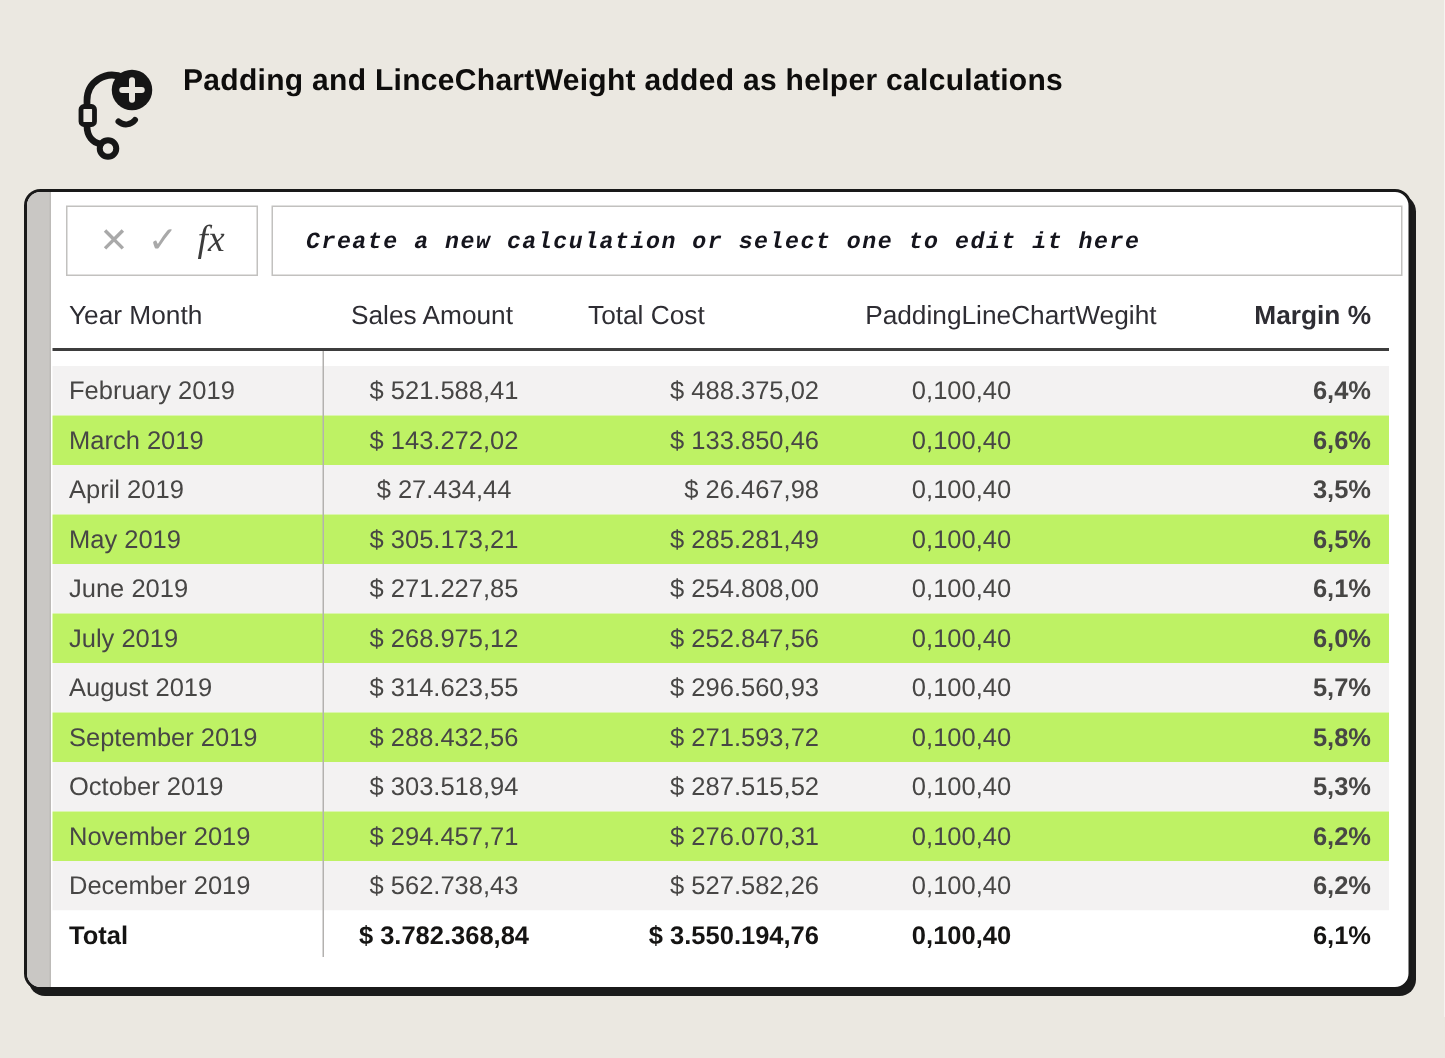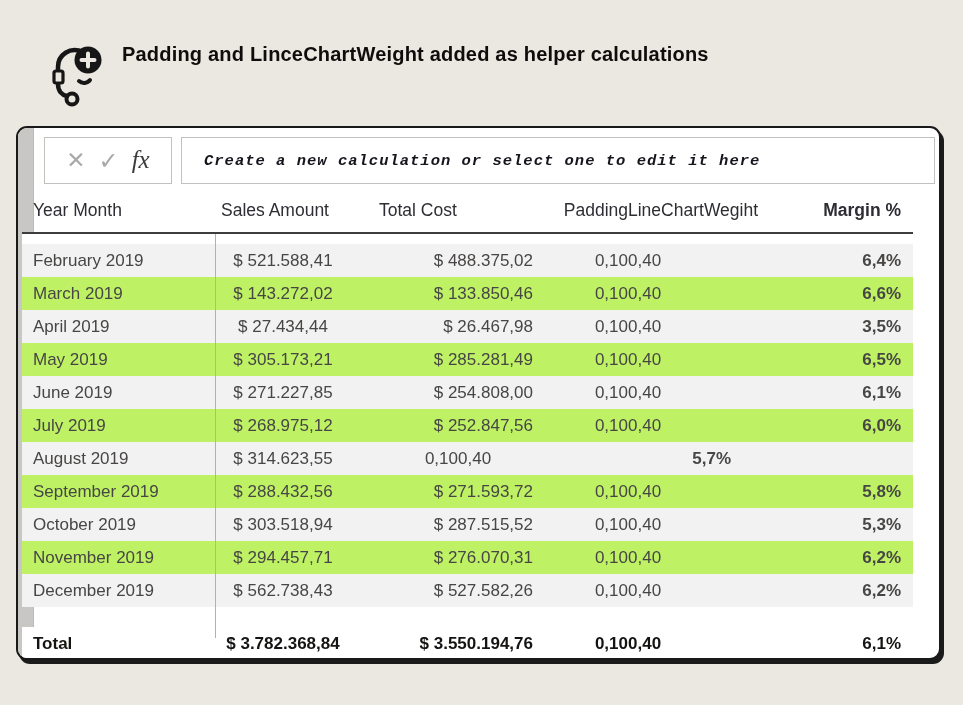--- a/index.html
+++ b/index.html
@@ -45,28 +45,28 @@
   .fbar-input{
     position:absolute;left:163px;top:9px;right:4px;height:47px;
     border:1.5px solid #c2c1bf;box-sizing:border-box;background:#fff;
     font-family:Liberation Mono, monospace;
     font-size:15.5px;font-style:italic;font-weight:600;
     color:#15151d;padding:0 10px 0 22px;letter-spacing:1px;outline:none;
   }
   .fbar-input::placeholder{color:#15151d;opacity:1;font-style:italic;}
 
   
-  .tbl{position:absolute;left:4px;top:60px;width:891px;}
+  .tbl{position:absolute;left:17px;top:60px;width:891px;}
   .hrow{display:flex;align-items:center;height:44px;
         font-size:17.5px;font-weight:500;color:#2e2d33;}
   .sliver{height:10px;border-top:2px solid #3d3d3d;background:#ffffff;}
   .row{display:flex;align-items:center;height:33px;
        font-size:17px;color:#474645;background:#bef264;}
   .row.alt{background:#f3f2f2;}
-  .row.total{font-weight:bold;color:#151413;background:#ffffff;margin-top:20px;}
+  .row.total{font-weight:bold;color:#151413;background:#ffffff;}
   .c{box-sizing:border-box;white-space:nowrap;overflow:hidden;}
   .c1{width:181px;text-align:left;padding-left:11px;}
   .c2{width:160px;text-align:center;}
   .c3{width:170px;text-align:right;}
   .c4{width:95px; text-align:right;}
   .c5{width:175px;text-align:left;}
   .c6{width:110px;text-align:right;padding-right:12px;font-weight:bold;}
   .hrow .c2{padding-right:16px;}
   .hrow .c3{text-align:left;padding-left:16px;}
   .col-divider{
@@ -156,20 +156,21 @@
           <div class="c c1">July 2019</div>
           <div class="c c2">$ 268.975,12</div>
           <div class="c c3">$ 252.847,56</div>
           <div class="c c4">0,10</div>
           <div class="c c5">0,40</div>
           <div class="c c6">6,0%</div>
         </div>
         <div class="row alt">
           <div class="c c1">August 2019</div>
           <div class="c c2">$ 314.623,55</div>
+          <div class="c c3">$ 296.560,93</div>
           <div class="c c4">0,10</div>
           <div class="c c5">0,40</div>
           <div class="c c6">5,7%</div>
         </div>
         <div class="row">
           <div class="c c1">September 2019</div>
           <div class="c c2">$ 288.432,56</div>
           <div class="c c3">$ 271.593,72</div>
           <div class="c c4">0,10</div>
           <div class="c c5">0,40</div>

